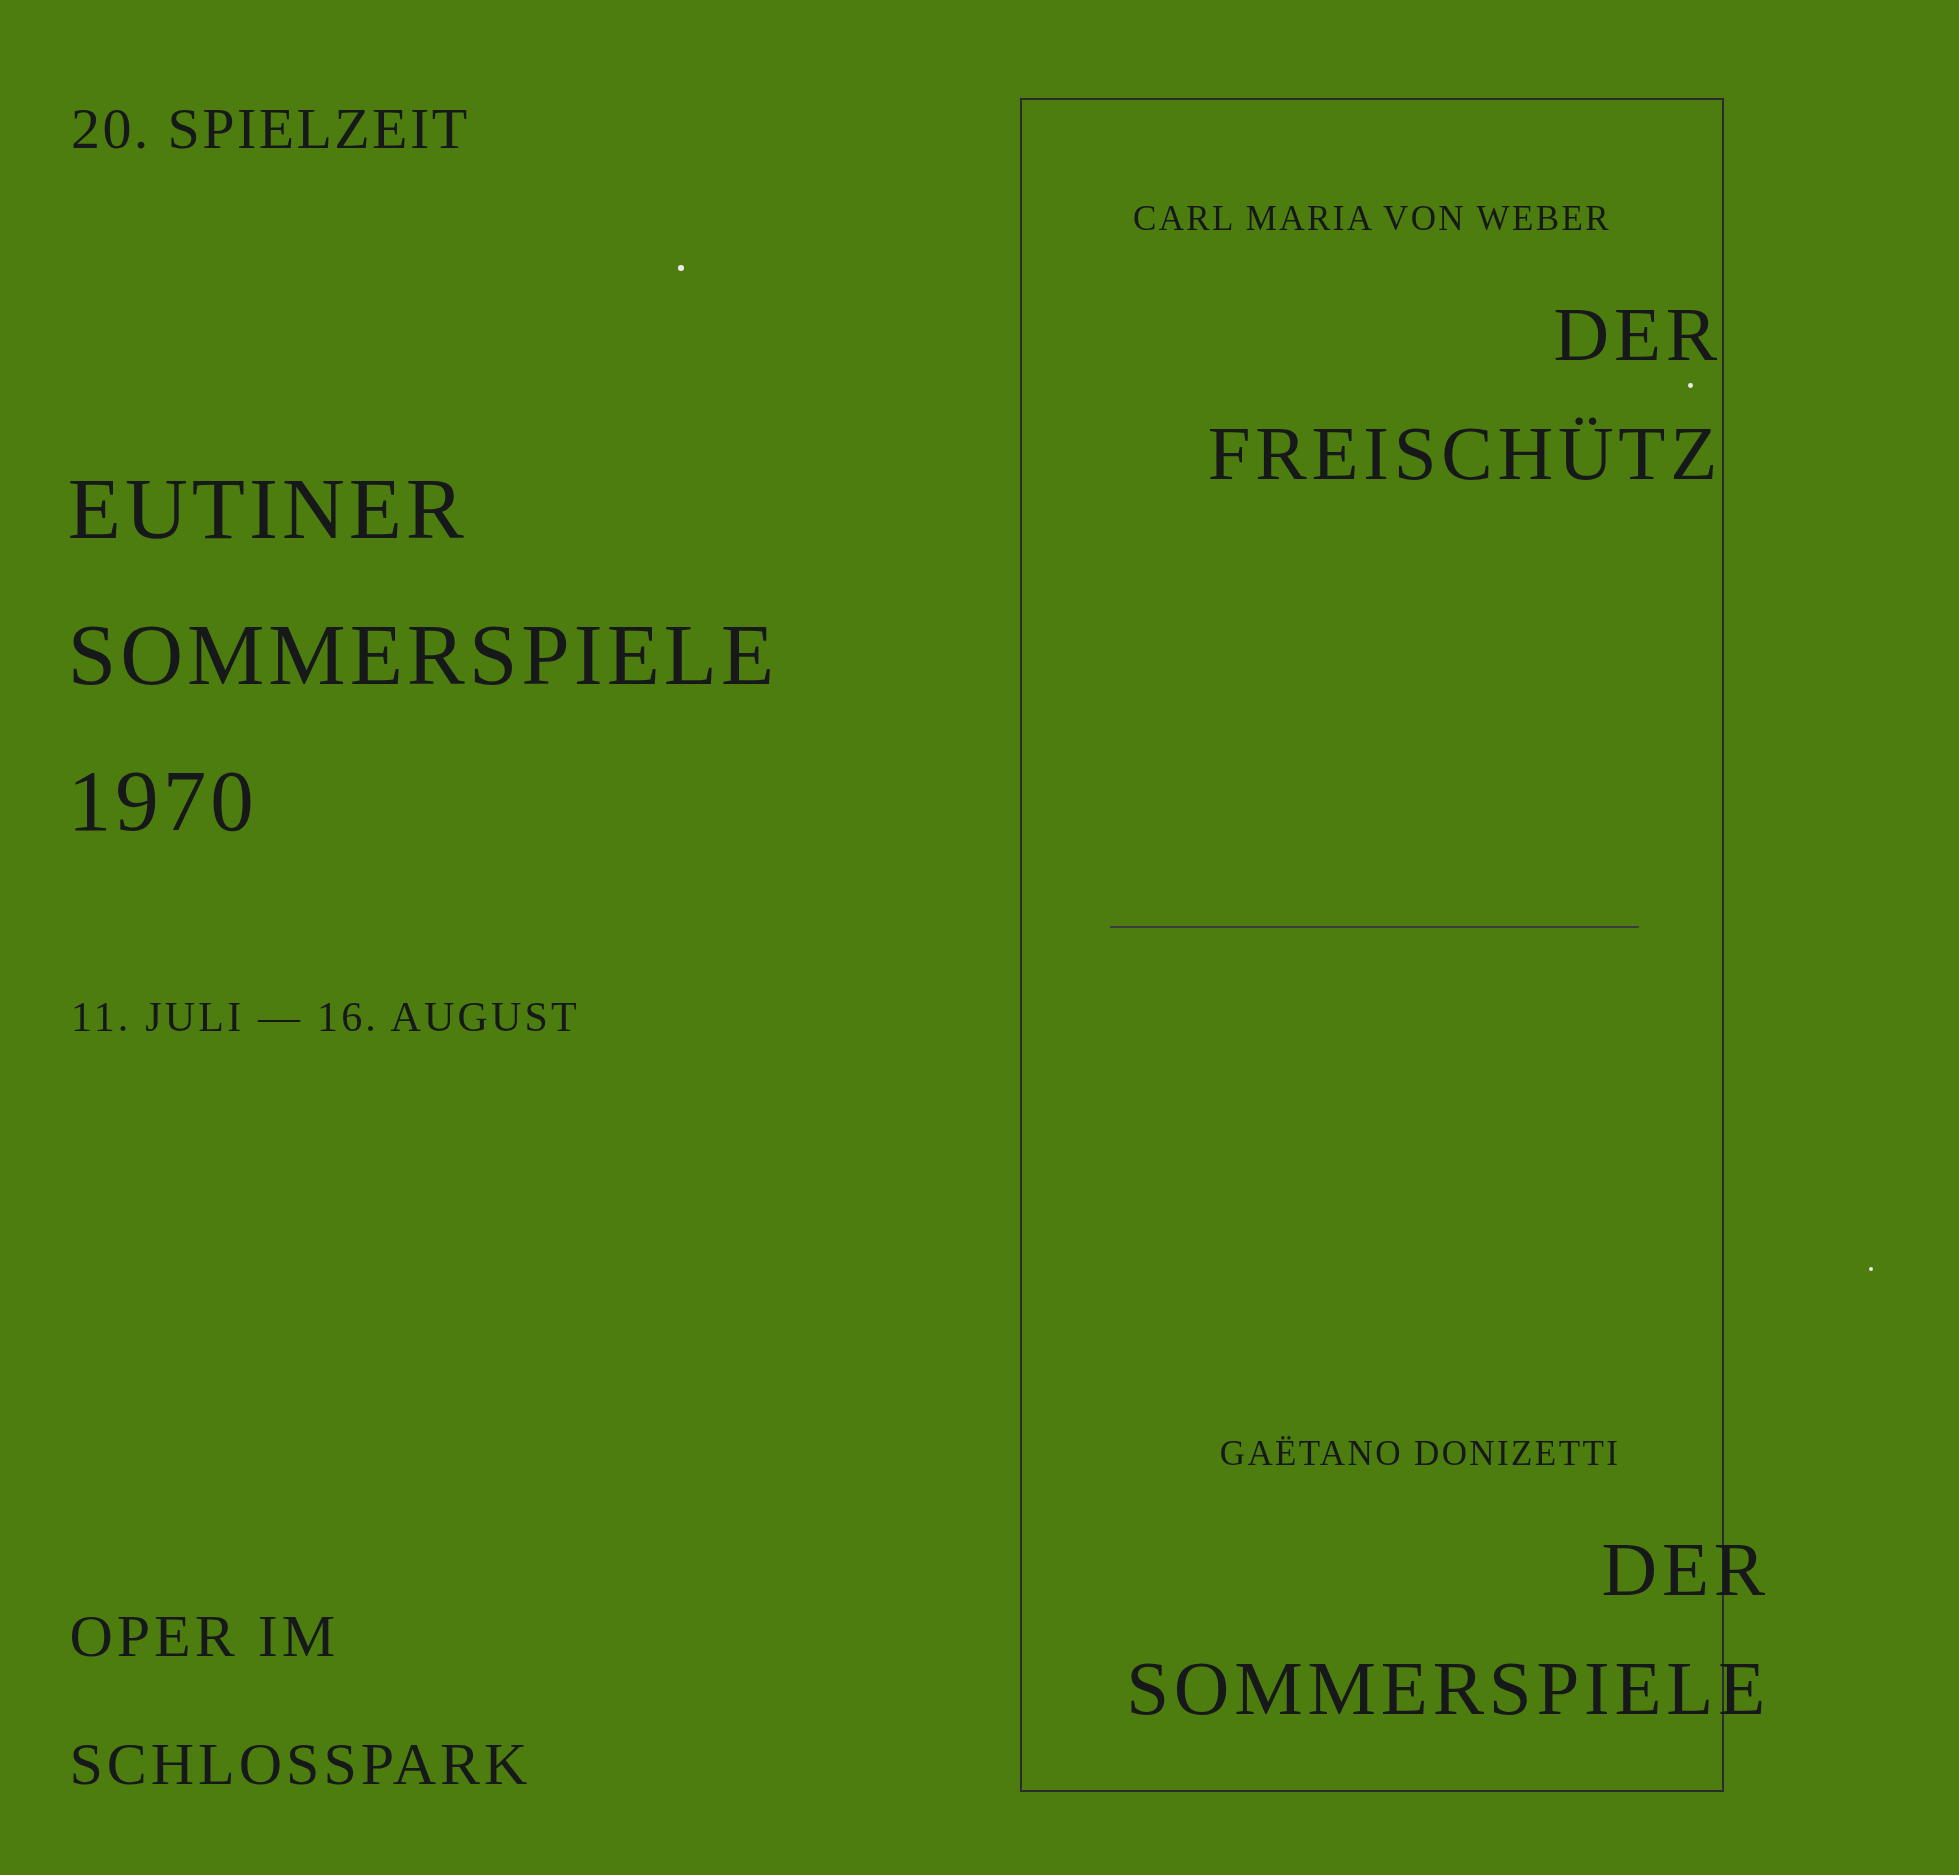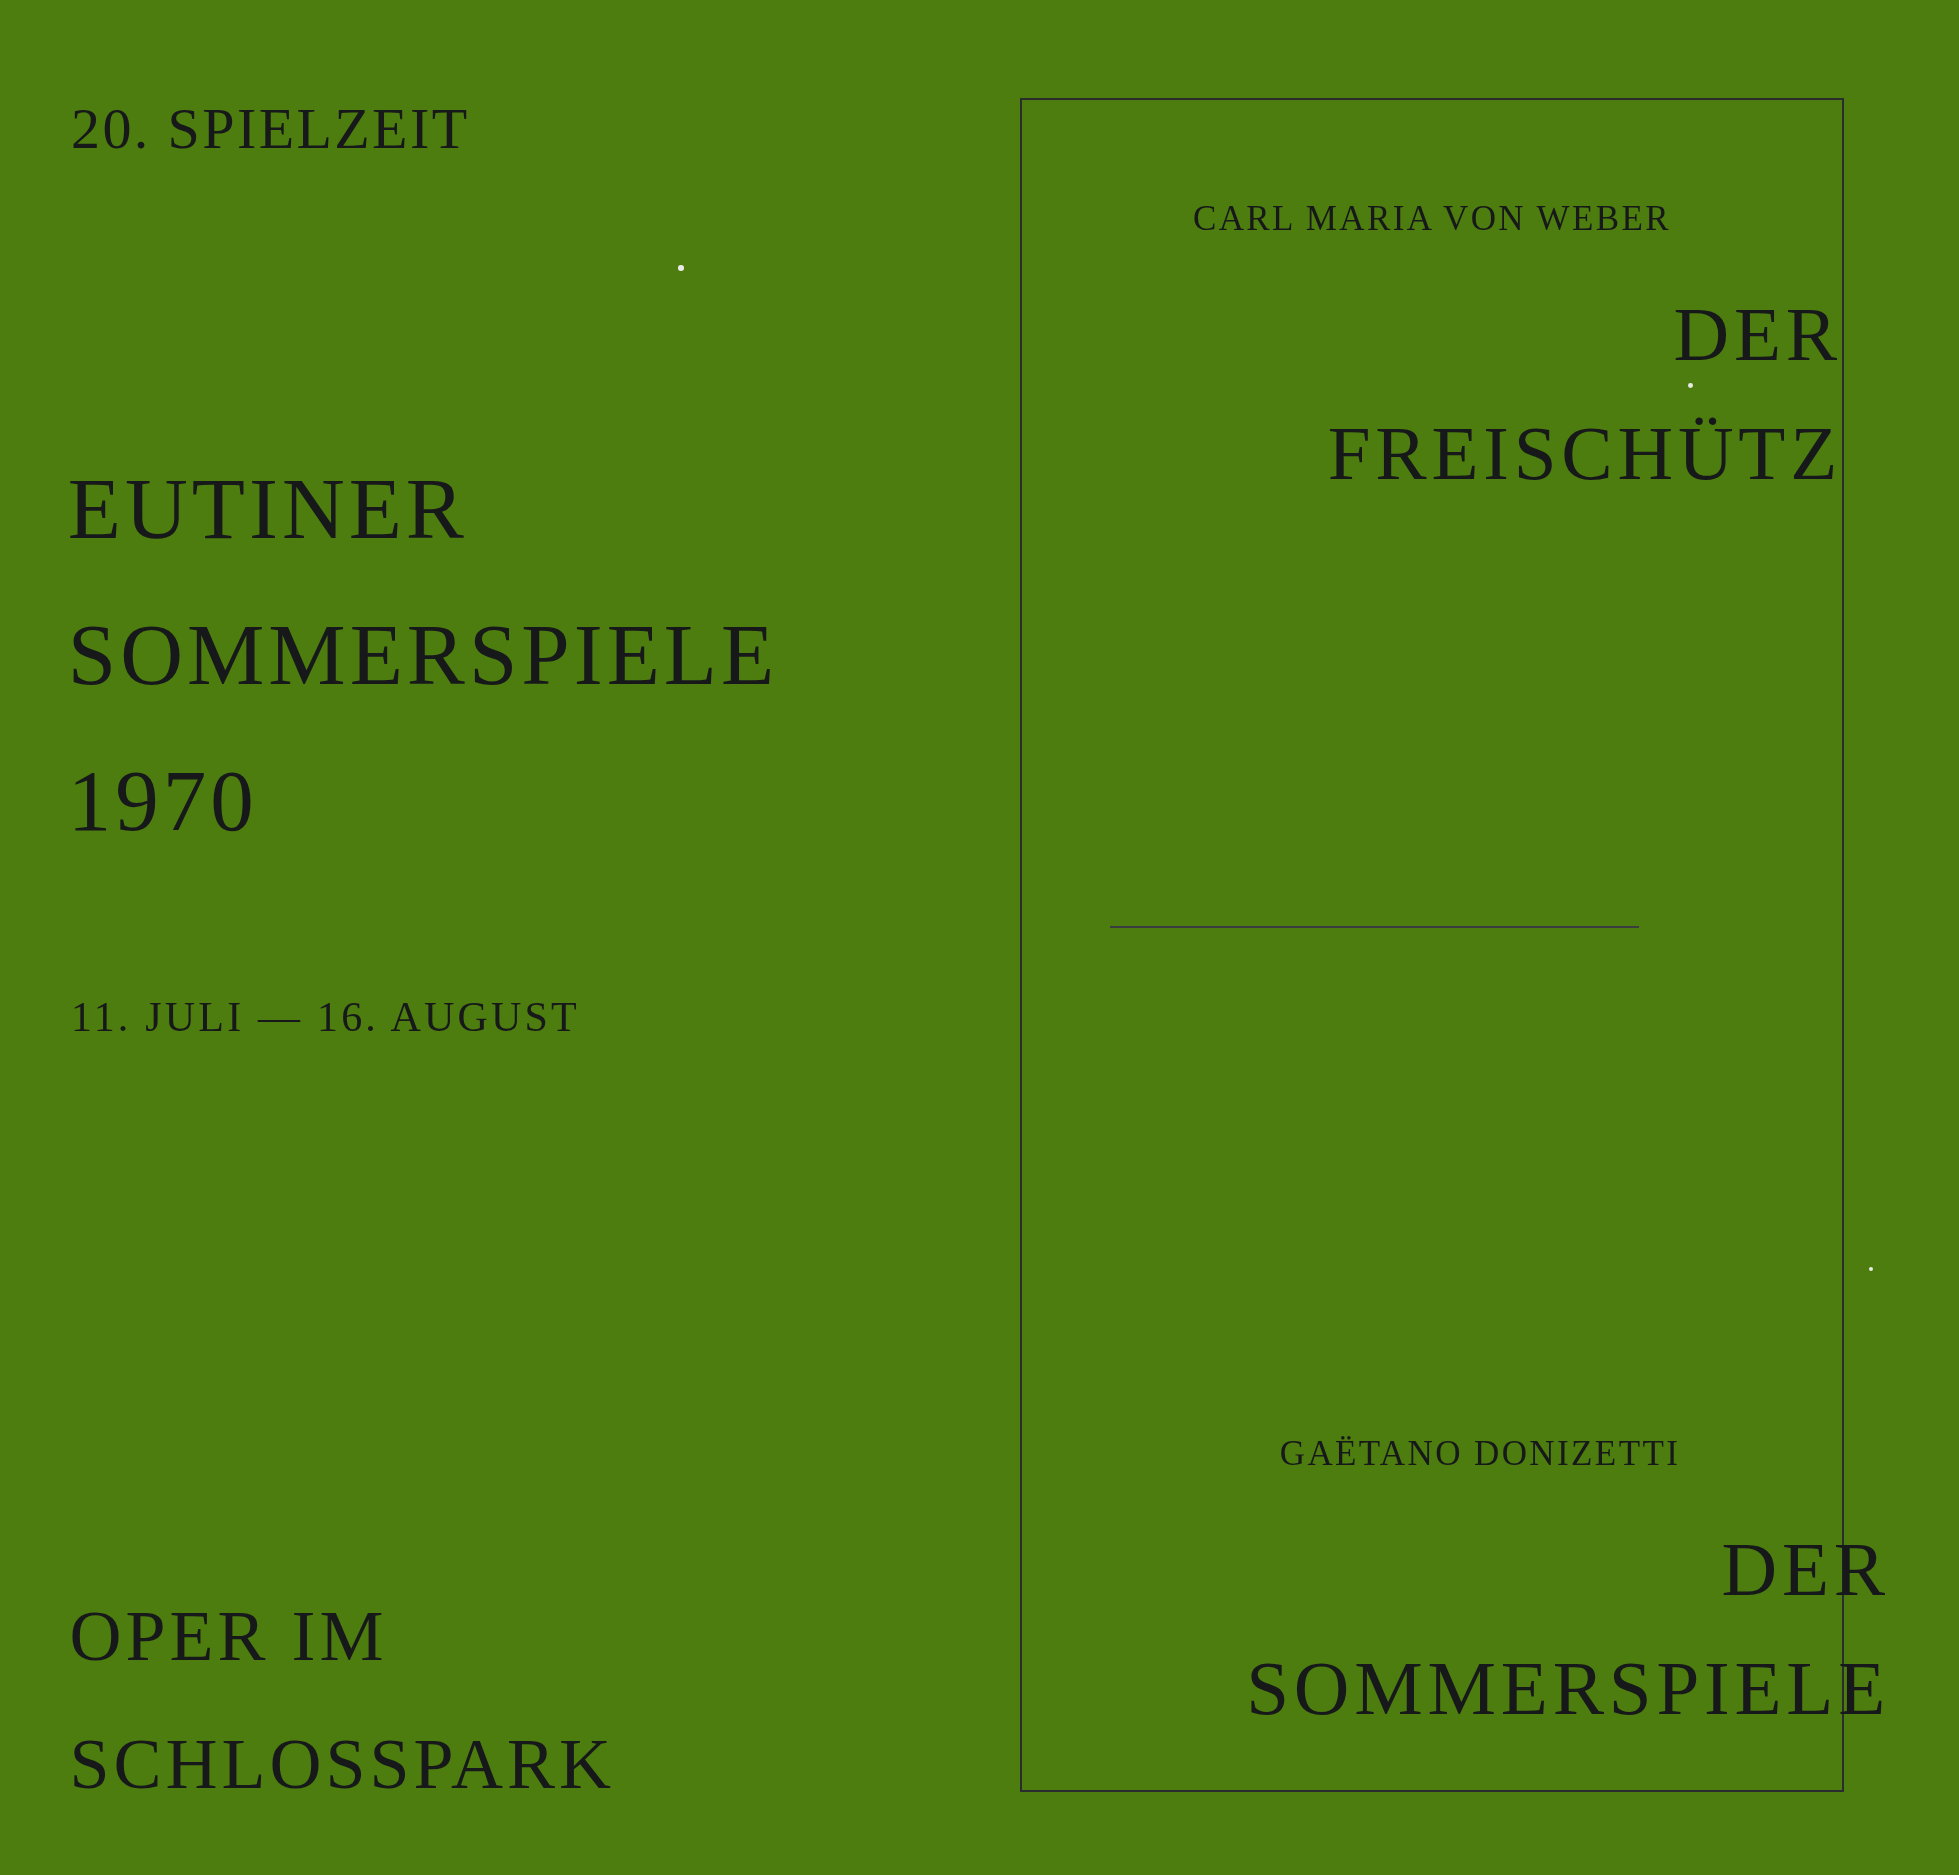--- a/index.html
+++ b/index.html
@@ -59,33 +59,33 @@
     top: 993px;
     font-size: 42px;
     letter-spacing: 3.2px;
     white-space: nowrap;
   }
 
   .venue {
     position: absolute;
     left: 6.4px;
     top: 1572px;
-    font-size: 72px;
+    font-size: 60px;
     line-height: 128px;
     letter-spacing: 4px;
     white-space: nowrap;
   }
   .venue div { white-space: nowrap; }
 
   
   .program-box {
     position: absolute;
     left: 1020px;
     top: 98px;
-    width: 824px;
+    width: 704px;
     height: 1694px;
     border: 2.4px solid #2a2c2e;
     box-sizing: border-box;
     background: transparent;
   }
 
   .opera {
     position: absolute;
     left: 0;
     width: 100%;

